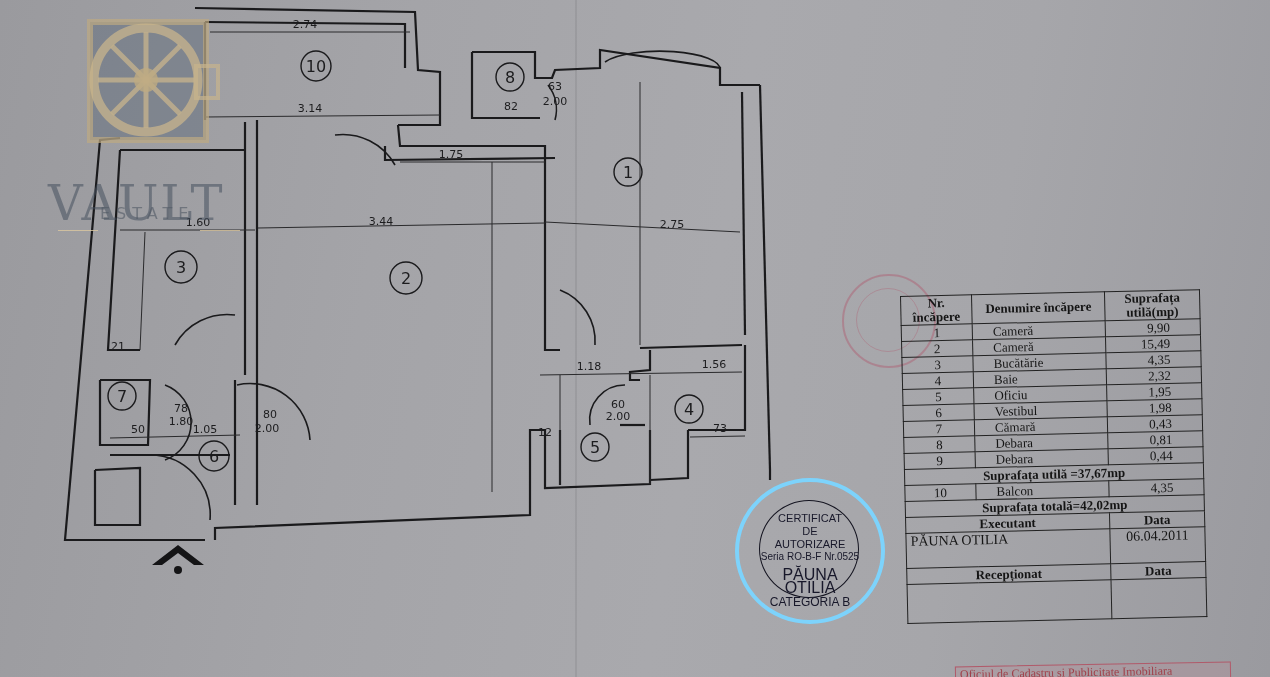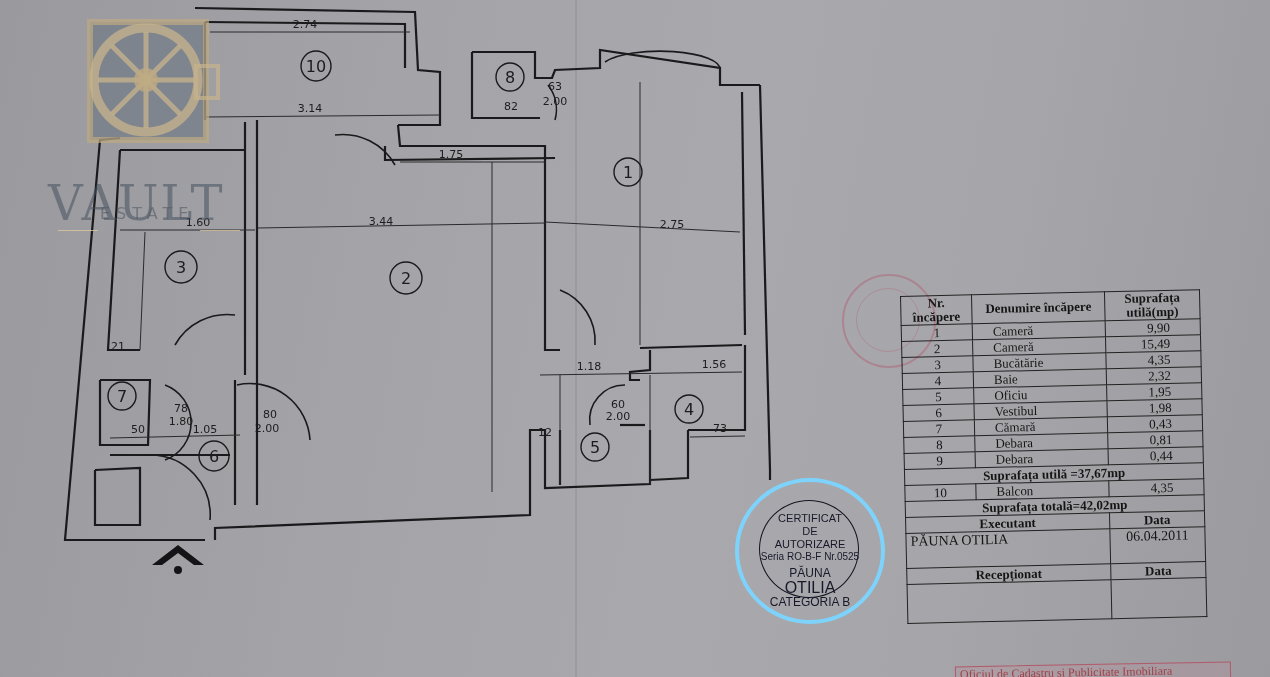--- a/index.html
+++ b/index.html
@@ -261,18 +261,18 @@
   </tbody>
     </table>
 </div>
 
 <div class="round-stamp">
   <div class="inner"></div>
   <div class="rs-line" style="top:30px">CERTIFICAT</div>
   <div class="rs-line" style="top:43px">DE</div>
   <div class="rs-line" style="top:56px">AUTORIZARE</div>
   <div class="rs-line" style="top:69px;font-size:10px">Seria RO-B-F Nr.0525</div>
-  <div class="rs-line" style="top:84px;font-size:12px">PĂUNA</div>
+  <div class="rs-line" style="top:84px;font-size:16px">PĂUNA</div>
   <div class="rs-line" style="top:97px;font-size:16px">OTILIA</div>
   <div class="rs-line" style="top:113px;font-size:12px">CATEGORIA B</div>
 </div>
 
 <div class="footer-stamp">Oficiul de Cadastru si Publicitate Imobiliara</div>
 
 </body></html>

